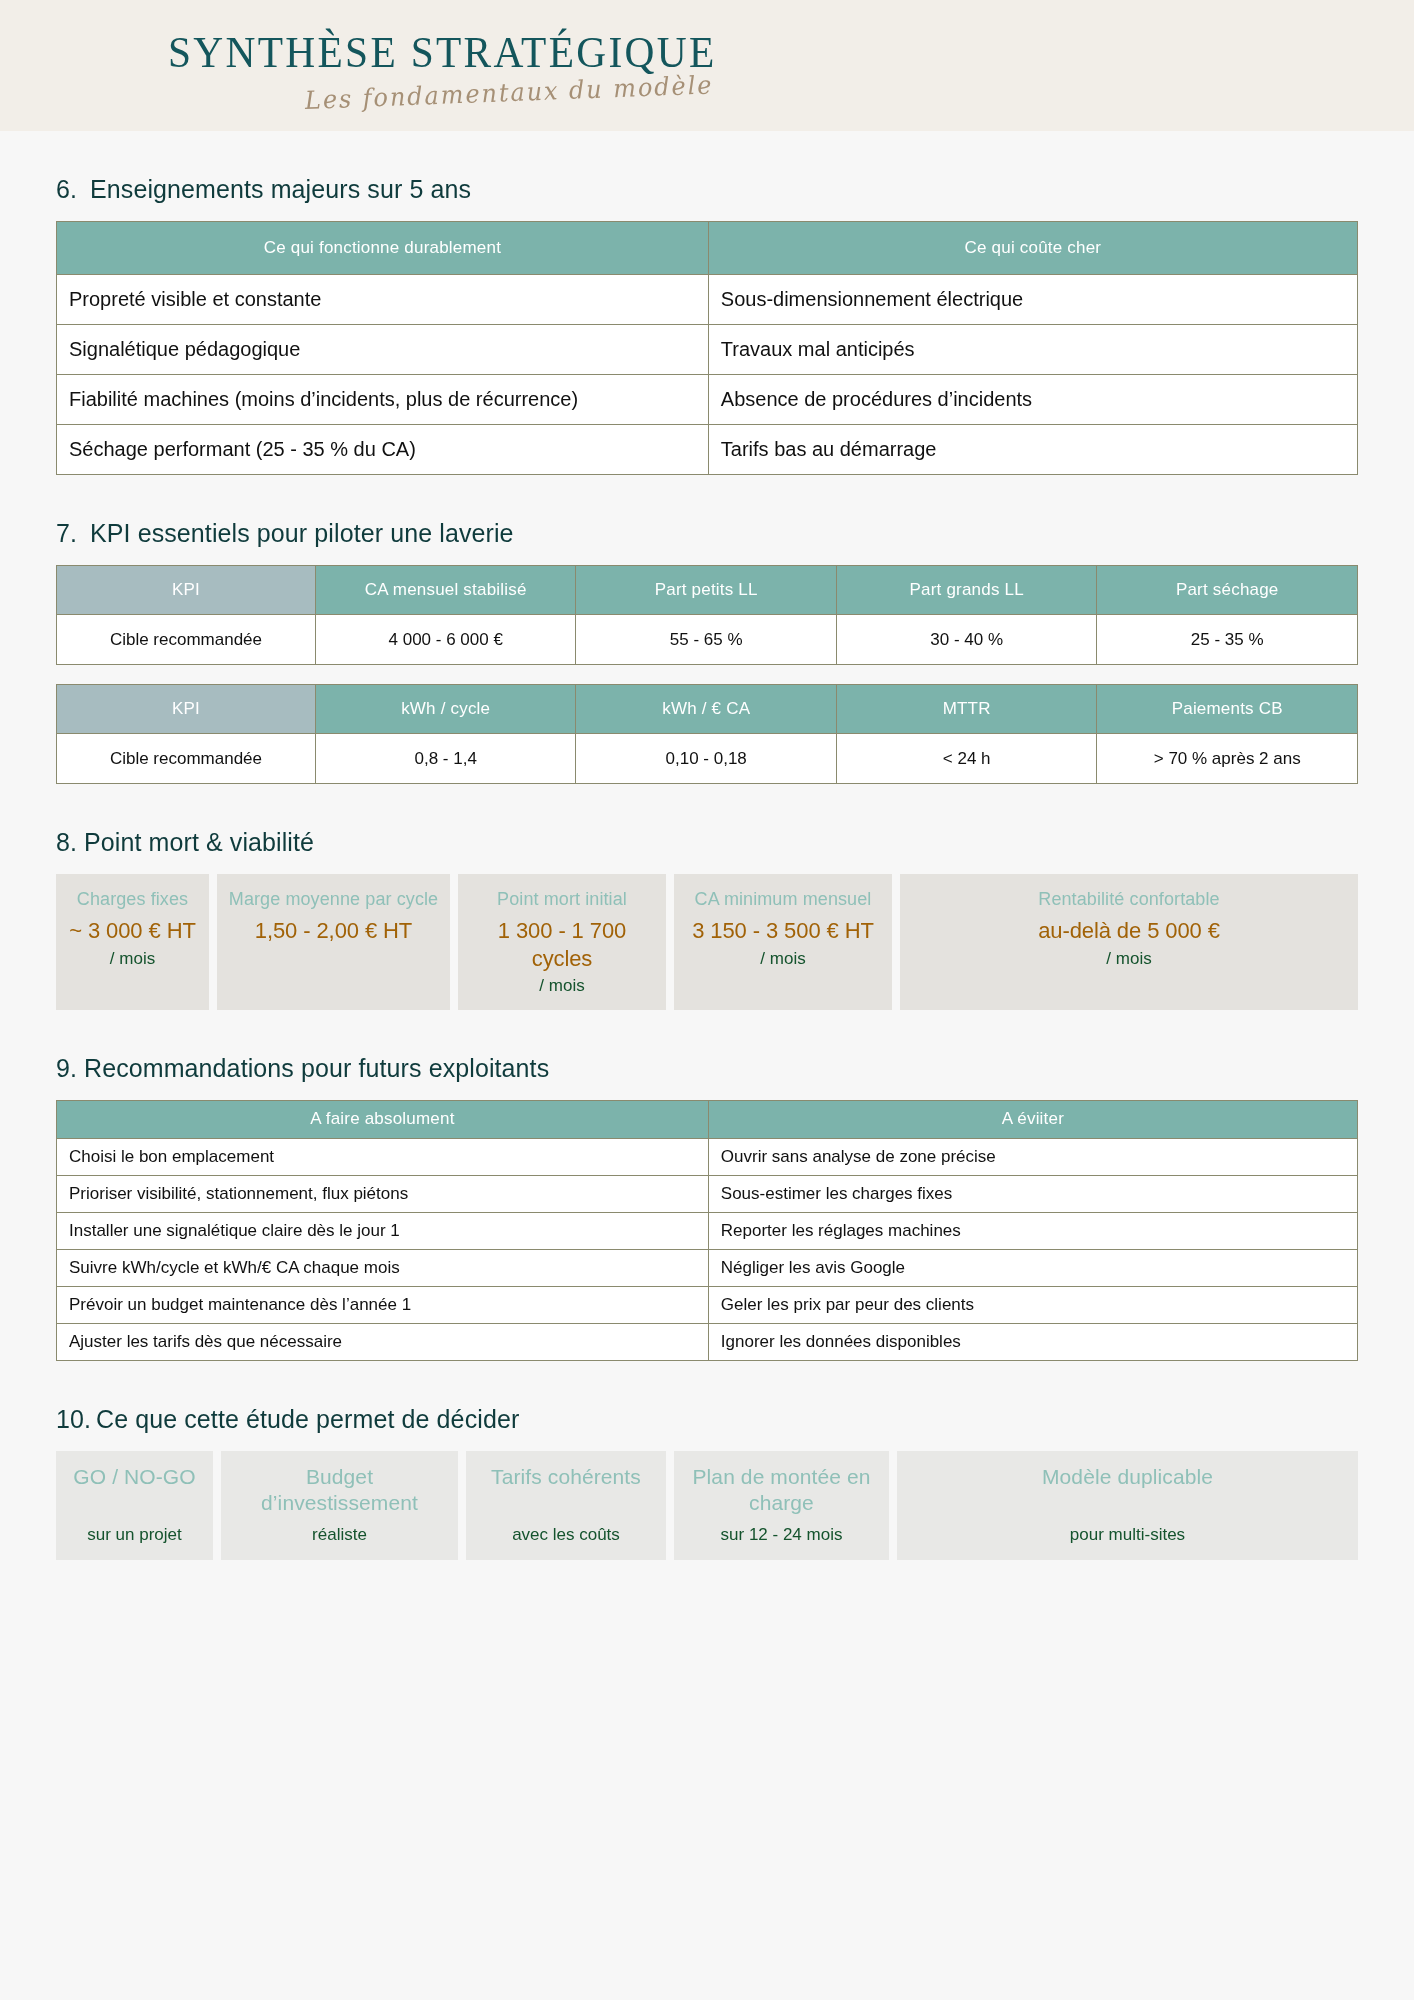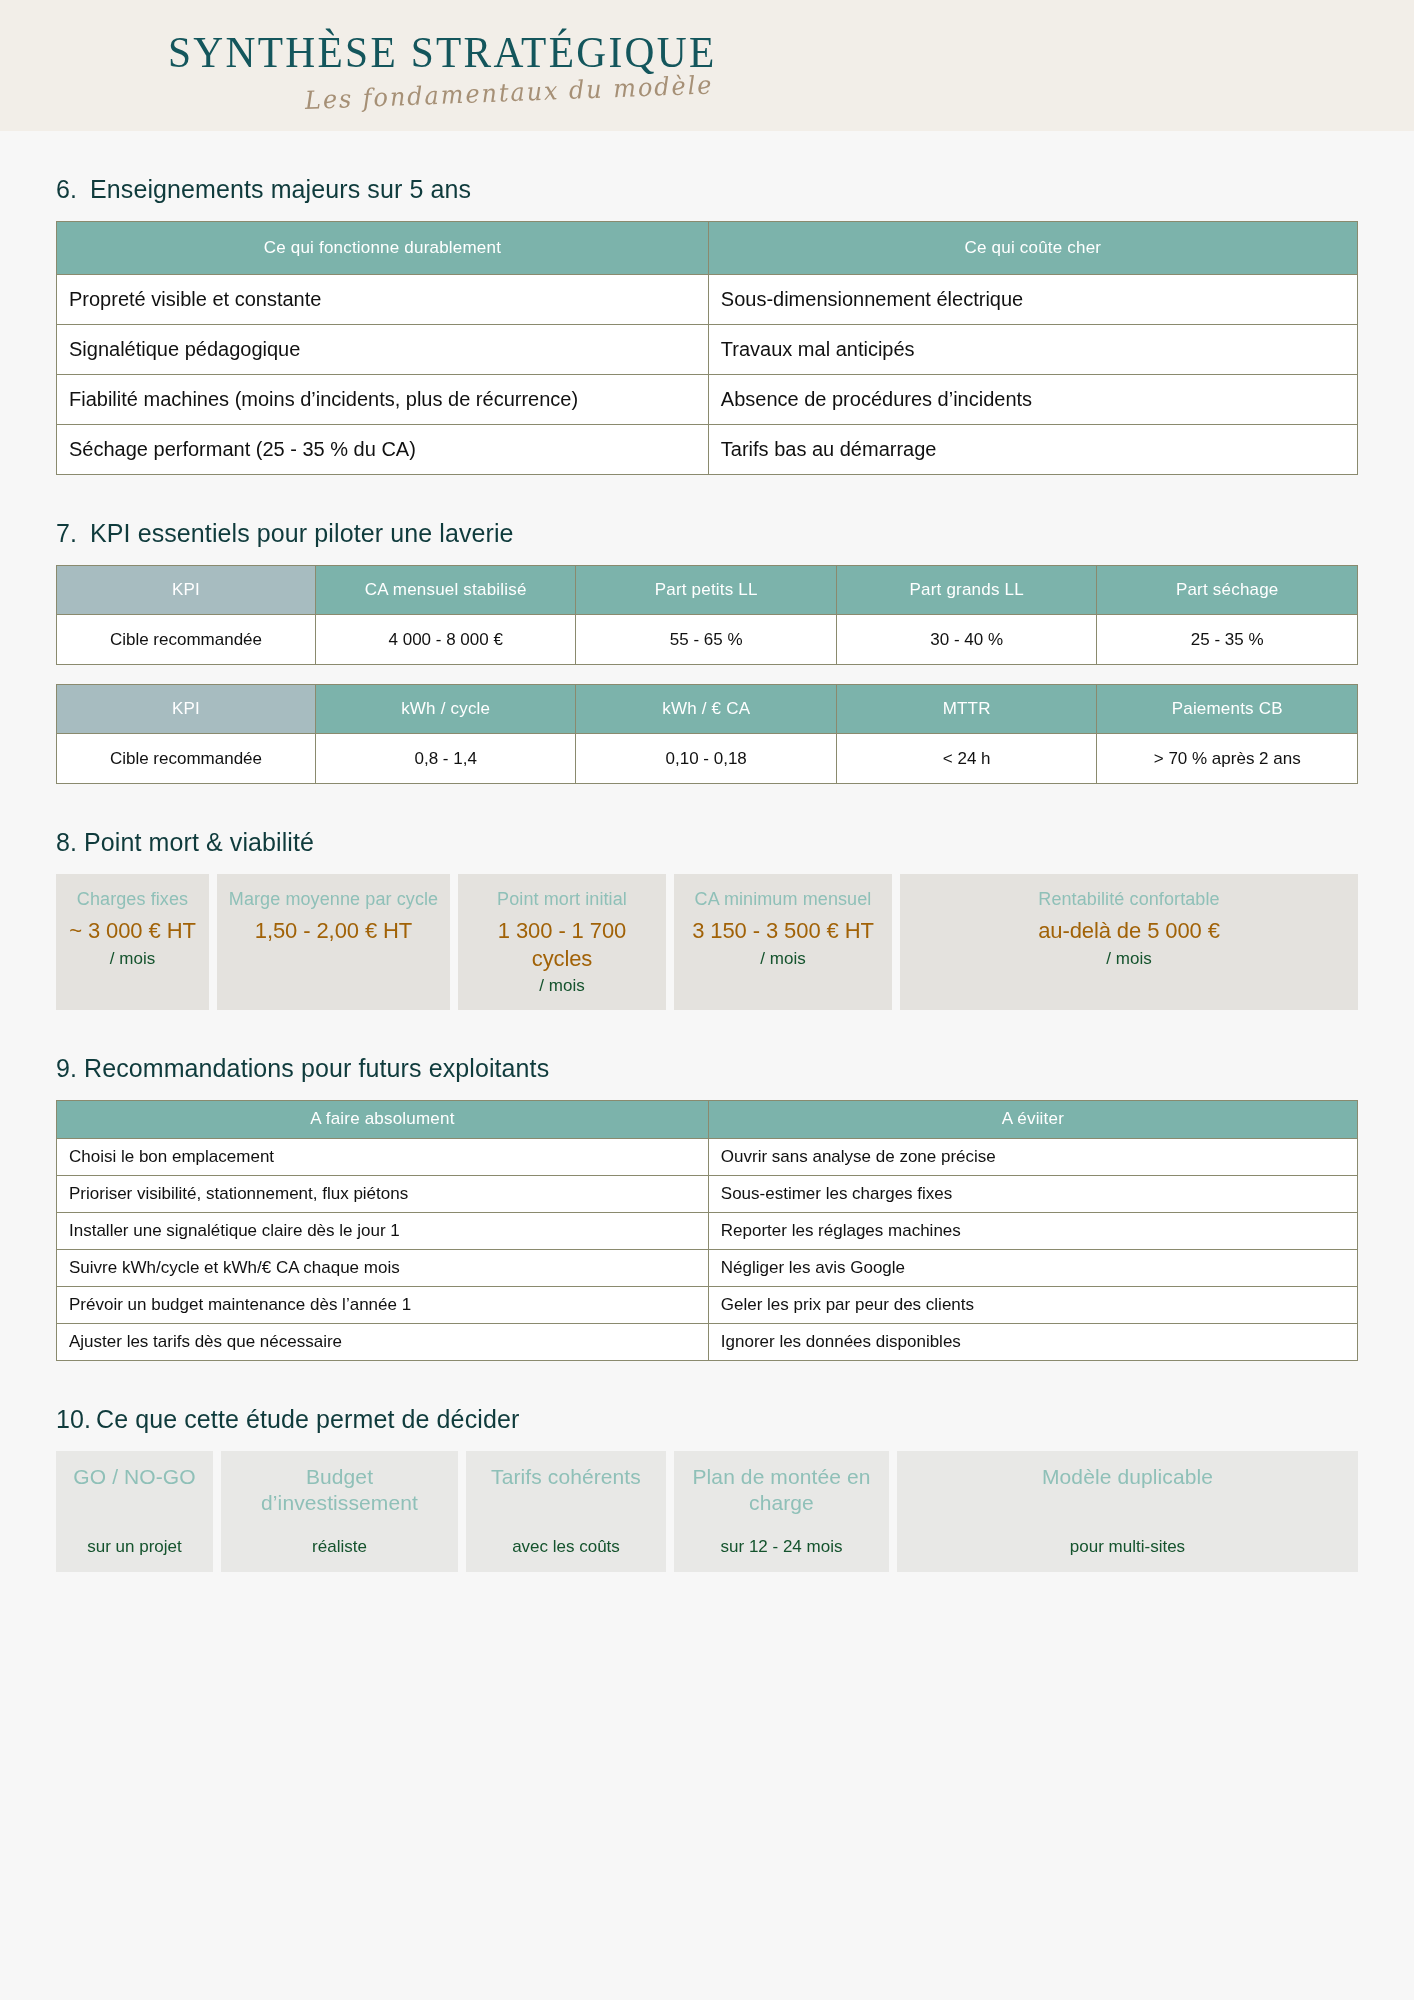--- a/index.html
+++ b/index.html
@@ -169,21 +169,20 @@
   .row-breakeven .metric-card:nth-child(4) { flex: 0 0 218px; }
   .row-breakeven .metric-card:nth-child(5) { flex: 1 1 auto; }
   .row-breakeven { min-height: 92px; }
 
   
   .row-decide { min-height: 98px; }
   .row-decide .metric-card {
     background: #E8E8E6;
     justify-content: space-between;
     padding: 13px 10px 14px;
-    gap: 12px;
   }
   .row-decide .metric-card .card-label {
     font-size: 21px;
     color: #8FC0B8;
     margin-bottom: 0;
   }
   .row-decide .metric-card .card-sub {
     font-size: 17px;
     margin-top: 8px;
   }
@@ -256,21 +255,21 @@
         <th class="kpi-head">KPI</th>
         <th>CA mensuel stabilisé</th>
         <th>Part petits LL</th>
         <th>Part grands LL</th>
         <th>Part séchage</th>
       </tr>
     </thead>
     <tbody>
       <tr>
         <td>Cible recommandée</td>
-        <td>4 000 - 8 000 €</td>
+        <td>4 000 - 6 000 €</td>
         <td>55 - 65 %</td>
         <td>30 - 40 %</td>
         <td>25 - 35 %</td>
       </tr>
     </tbody>
   </table>
 
   <table class="doc-table t-kpi">
     <colgroup>
       <col class="c-kpi">

